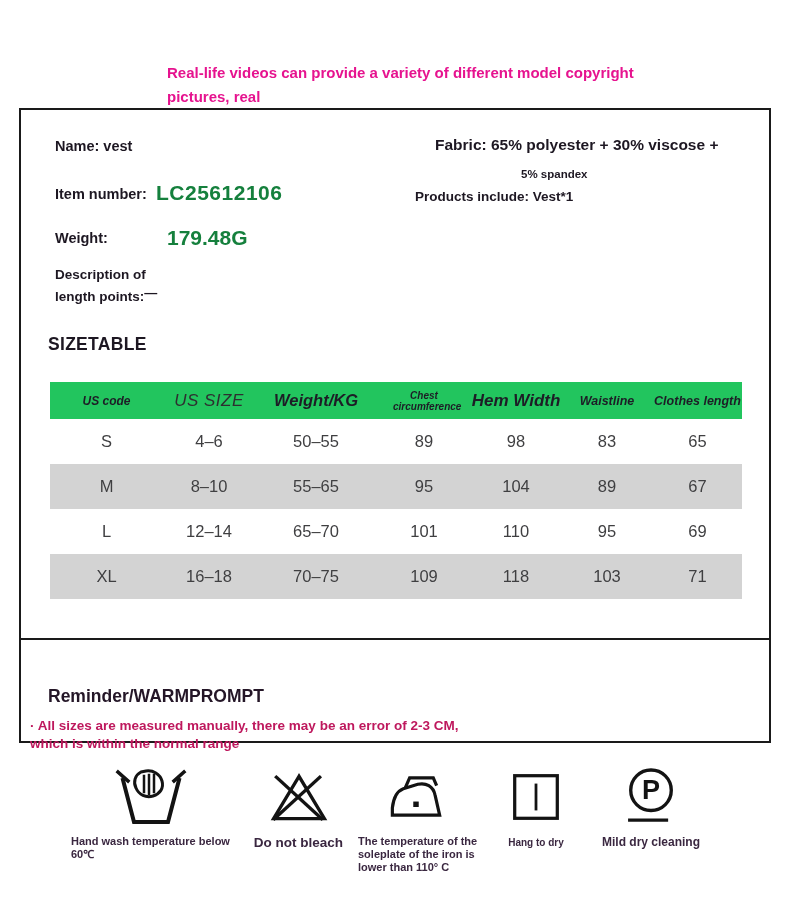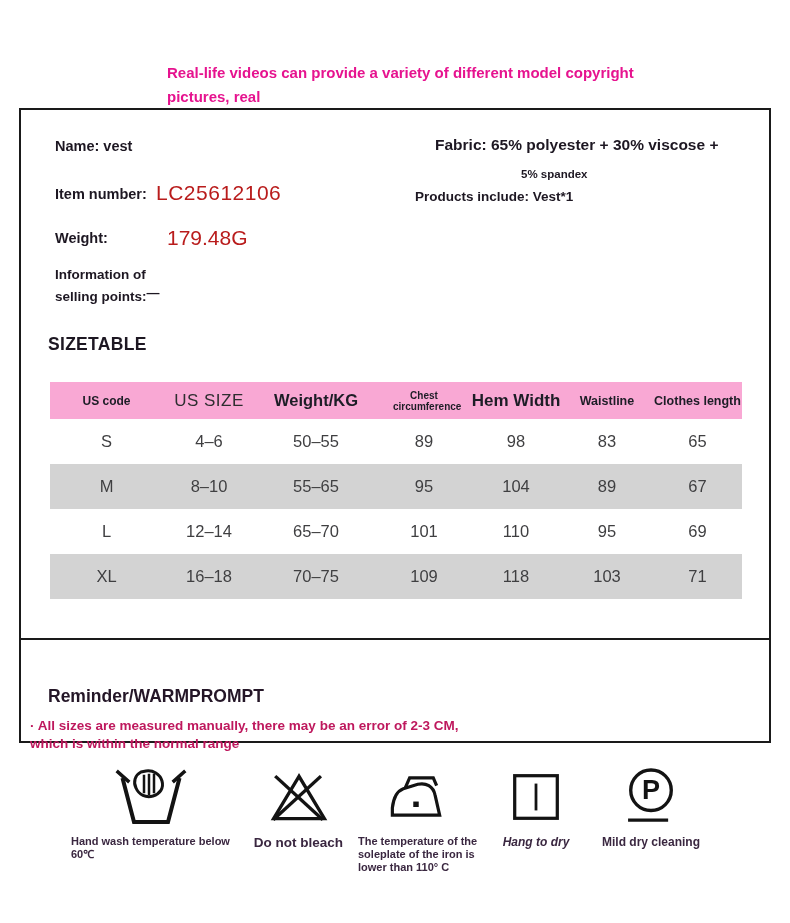--- a/index.html
+++ b/index.html
@@ -8,37 +8,37 @@
 
   .title{position:absolute;top:28px;left:0;right:0;text-align:center;
          font-size:19px;font-weight:bold;color:#141414;}
   .subtitle{position:absolute;top:61px;left:167px;width:480px;
             font-size:15px;font-weight:bold;line-height:24px;color:#e6138f;}
 
   .main-box{position:absolute;left:19px;top:108px;width:752px;height:635px;
             border:2px solid #1a1a1a;box-sizing:border-box;}
 
   .lbl{position:absolute;font-weight:bold;color:#1d1722;white-space:nowrap;}
-  .val{position:absolute;font-weight:normal;color:#b91c1c;white-space:nowrap;}
+  .val{position:absolute;font-weight:bold;color:#15803d;white-space:nowrap;}
 
   .name-label{left:34px;top:28px;font-size:14.5px;}
   .fabric-label{left:394px;top:26px;font-size:15.5px;margin-left:20px;}
   .fabric-line2{left:500px;top:58px;font-size:11.5px;}
   .item-label{left:34px;top:76px;font-size:14.5px;}
   .item-value{left:135px;top:71px;font-size:21px;letter-spacing:0.5px;}
   .products-include{left:394px;top:79px;font-size:13.5px;}
   .weight-label{left:34px;top:120px;font-size:14.5px;}
   .weight-value{left:146px;top:116px;font-size:21px;}
   .desc-label{left:34px;top:156px;font-size:13.5px;line-height:18px;width:130px;white-space:normal;}
   .desc-dash{font-size:13px;vertical-align:4px;}
 
   .sizetable-heading{left:27px;top:224px;font-size:17.5px;letter-spacing:0.3px;}
 
   .size-table{position:absolute;left:29px;top:272px;width:692px;border-collapse:collapse;table-layout:fixed;}
-  .size-table th{background:#f9a8d4;height:37px;color:#1d1d26;vertical-align:middle;padding:0;}
+  .size-table th{background:#22c55e;height:37px;color:#1d1d26;vertical-align:middle;padding:0;font-style:italic;}
   .size-table th:nth-child(1){font-size:12px;font-weight:bold;}
   .size-table th:nth-child(2){font-size:17px;font-weight:normal;letter-spacing:0.5px;color:#2e2e30;}
   .size-table th:nth-child(3){font-size:16.5px;font-weight:bold;}
   .size-table th:nth-child(4){font-size:10px;font-weight:bold;line-height:11px;padding:0 16px;}
   .size-table th:nth-child(5){font-size:17px;font-weight:bold;}
   .size-table th:nth-child(6){font-size:12.5px;font-weight:bold;}
   .size-table th:nth-child(7){font-size:12.5px;font-weight:bold;}
   .size-table td{height:45px;text-align:center;vertical-align:middle;
                  font-size:16.5px;color:#3f3f41;padding:0;}
   .size-table td:nth-child(5){padding-top:0;height:38px;}
@@ -57,21 +57,21 @@
   .care-label{margin-top:7px;font-weight:bold;color:#3a2740;text-align:center;
               font-size:13.5px;line-height:15px;white-space:nowrap;}
   .care-col.c1{width:200px;}
   .care-col.c1 .care-label{font-size:11px;text-align:left;align-self:flex-start;
                            padding-left:20px;width:170px;white-space:normal;line-height:13px;}
   .care-col.c2{width:95px;}
   .care-col.c3{width:140px;}
   .care-col.c3 .care-label{font-size:11px;text-align:left;align-self:flex-start;
                            padding-left:12px;width:125px;white-space:normal;line-height:13px;}
   .care-col.c4{width:100px;}
-  .care-col.c4 .care-label{font-size:12px;font-style:italic;}
+  .care-col.c4 .care-label{font-size:10px;}
   .care-col.c5{width:130px;}
   .care-col.c5 .care-label{font-size:12px;}
 
   .care-svg{stroke:#131313;fill:none;stroke-linecap:square;}
 </style>
 </head>
 <body>
 
 <div class="page">
 
@@ -83,21 +83,21 @@
     <div class="lbl fabric-label">Fabric: 65% polyester + 30% viscose +</div>
     <div class="lbl fabric-line2">5% spandex</div>
 
     <div class="lbl item-label">Item number:</div>
     <div class="val item-value">LC25612106</div>
     <div class="lbl products-include">Products include: Vest*1</div>
 
     <div class="lbl weight-label">Weight:</div>
     <div class="val weight-value">179.48G</div>
 
-    <div class="lbl desc-label"><span>Information of selling points:</span><span class="desc-dash">—</span></div>
+    <div class="lbl desc-label"><span>Description of length points:</span><span class="desc-dash">—</span></div>
 
     <div class="lbl sizetable-heading">SIZETABLE</div>
 
     <table class="size-table">
       <colgroup>
         <col style="width:113px">
           <col style="width:92px">
           <col style="width:122px">
         <col style="width:94px">
           <col style="width:90px">

